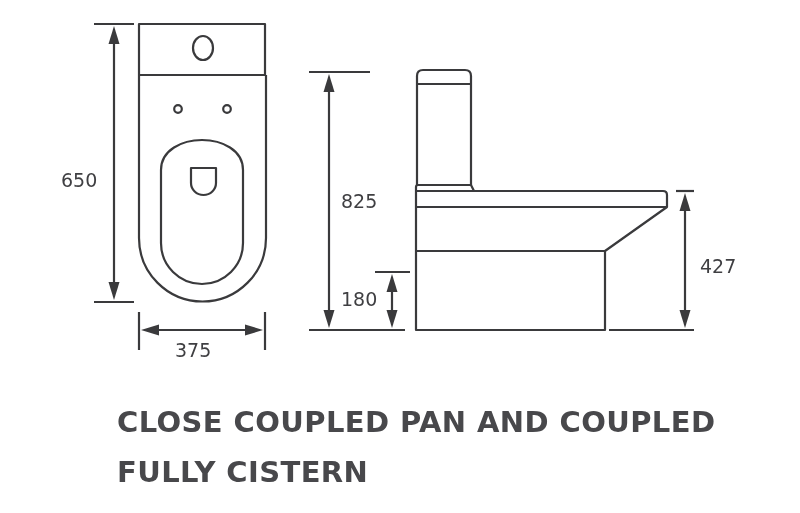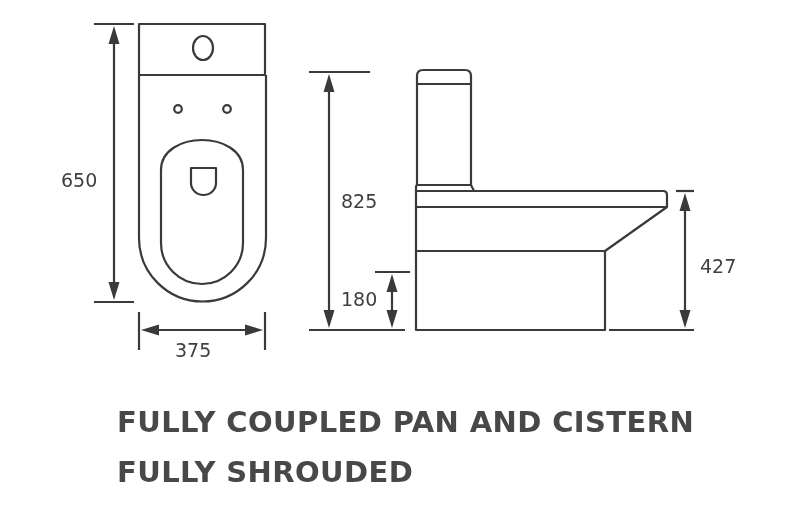--- a/index.html
+++ b/index.html
@@ -88,14 +88,14 @@
       <line class="dim" x1="676" y1="191" x2="694" y2="191"></line>
       <line class="dim" x1="609" y1="330" x2="694" y2="330"></line>
       <line class="dim" x1="685" y1="201" x2="685" y2="320"></line>
       <polygon class="arrowhead" points="685,193 679.5,211 690.5,211"></polygon>
       <polygon class="arrowhead" points="685,328 679.5,310 690.5,310"></polygon>
       <text class="dim-label" x="700" y="273">427</text>
     </g>
   </g>
 </svg>
 
-<p class="caption" id="caption-1">FULLY COUPLED PAN AND CISTERN</p>
-<p class="caption" id="caption-2">FULLY SHROUDED</p>
+<p class="caption" id="caption-1">CLOSE COUPLED PAN AND COUPLED</p>
+<p class="caption" id="caption-2">FULLY CISTERN</p>
 
 </body></html>

